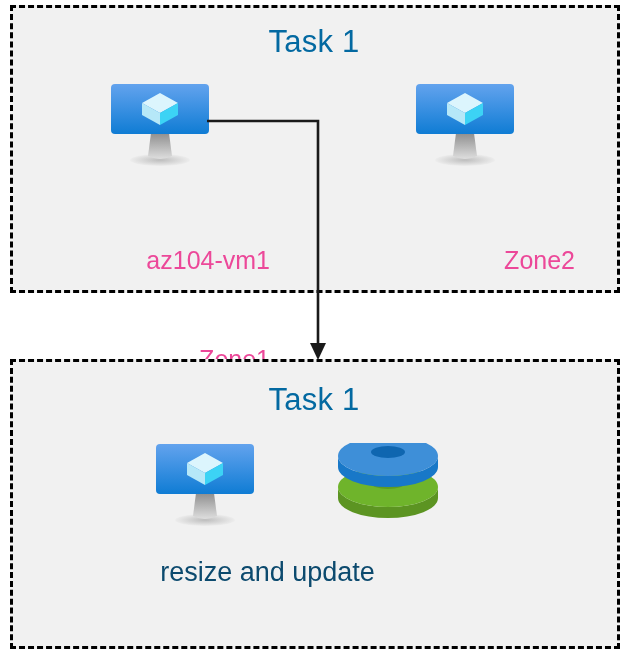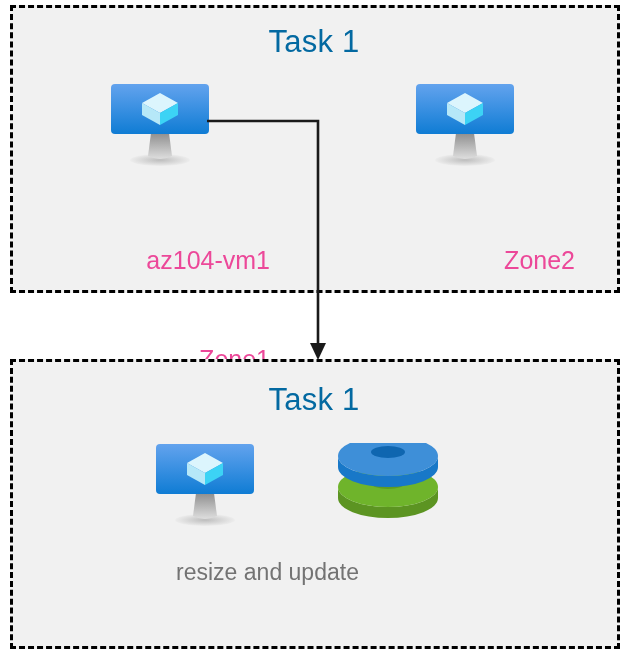--- a/index.html
+++ b/index.html
@@ -76,22 +76,22 @@
   }
   #vm1-label { left: 50px; top: 178px; width: 220px; }
   #vm2-label { left: 355px; top: 178px; width: 220px; }
 
   #resize-label {
     position: absolute;
     left: 75px;
     top: 555px;
     width: 385px;
     text-align: center;
-    color: #737373;
-    font-size: 23px;
+    color: #0c4a6e;
+    font-size: 27px;
     line-height: 34px;
     user-select: none;
   }
 
   
   #disks-icon {
     position: absolute;
     left: 333px;
     top: 443px;
   }

